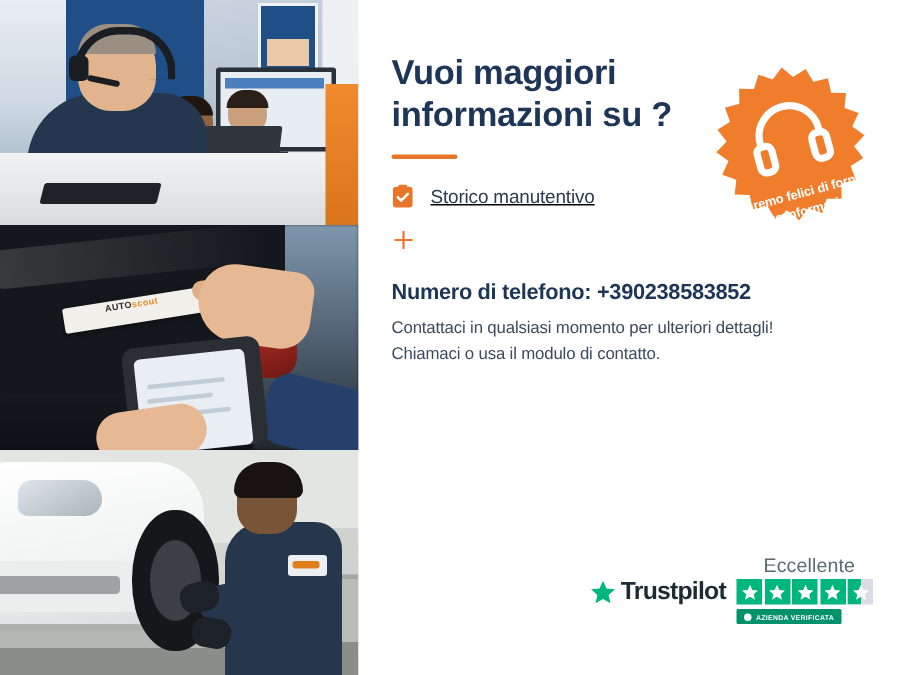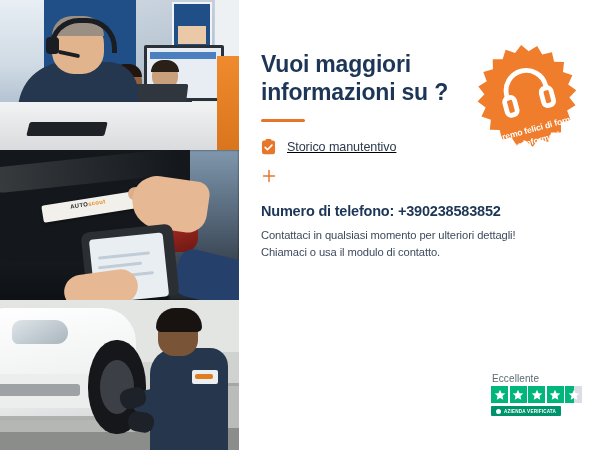--- a/index.html
+++ b/index.html
@@ -291,21 +291,21 @@
     position:absolute; right:0; top:52px; width:34px; height:66px;
     background:#cfd2cf; border-left:2px solid #b6b9b6;
   }
 
   
   .content {
     position: relative;
     flex: 1 1 auto;
     height: 450px;
     background: #ffffff;
-    padding: 50px 22px 0 22px;
+    padding: 34px 22px 0 22px;
     box-sizing: border-box;
   }
 
   .headline {
     font-size: 23px;
     line-height: 1.22;
     font-weight: bold;
     color: #1d3557;
     letter-spacing: -0.2px;
     margin: 0;
@@ -409,23 +409,23 @@
     margin-bottom: 12px;
   }
   .tp-word {
     font-size: 16.5px;
     font-weight: bold;
     color: #1d2b34;
     letter-spacing: -0.5px;
   }
   .tp-right { display:flex; flex-direction:column; align-items:flex-start; }
   .tp-excellent {
-    font-size: 10px;
+    font-size: 13px;
     color: #5a6a72;
-    margin: 0 0 2px 1px;
+    margin: 0 0 2px 18px;
     letter-spacing: 0.1px;
   }
   .tp-stars { display:flex; gap:1.5px; }
   .tp-star {
     width: 17px; height: 17px;
     background: #00b67a;
     display:flex; align-items:center; justify-content:center;
   }
   .tp-star.half { background:#dcdce6; position:relative; overflow:hidden; }
   .tp-star.half:before{
@@ -579,20 +579,26 @@
     </ul>
 
     <div class="phone-title">Numero di telefono: +390238583852</div>
 
     <div class="phone-sub">
       <span>Contattaci in qualsiasi momento per ulteriori dettagli!</span><br>
       <span>Chiamaci o usa il modulo di contatto.</span>
     </div>
 
     <div class="trust">
+      <div class="tp-logo">
+        <svg width="18" height="18" viewBox="0 0 24 24">
+          <path fill="#00b67a" d="M12 1.6l3.1 6.9 7.5.7-5.6 5 1.6 7.4L12 17.8 5.4 21.6 7 14.2l-5.6-5 7.5-.7z"></path>
+        </svg>
+        <span class="tp-word">Trustpilot</span>
+      </div>
 
       <div class="tp-right">
         <div class="tp-excellent">Eccellente</div>
         <div class="tp-stars">
           <span class="tp-star">
             <svg width="12" height="12" viewBox="0 0 24 24">
                 <path fill="#ffffff" d="M12 1.6l3.1 6.9 7.5.7-5.6 5 1.6 7.4L12 17.8 5.4 21.6 7 14.2l-5.6-5 7.5-.7z"></path>
               </svg>
           </span>
           <span class="tp-star">

